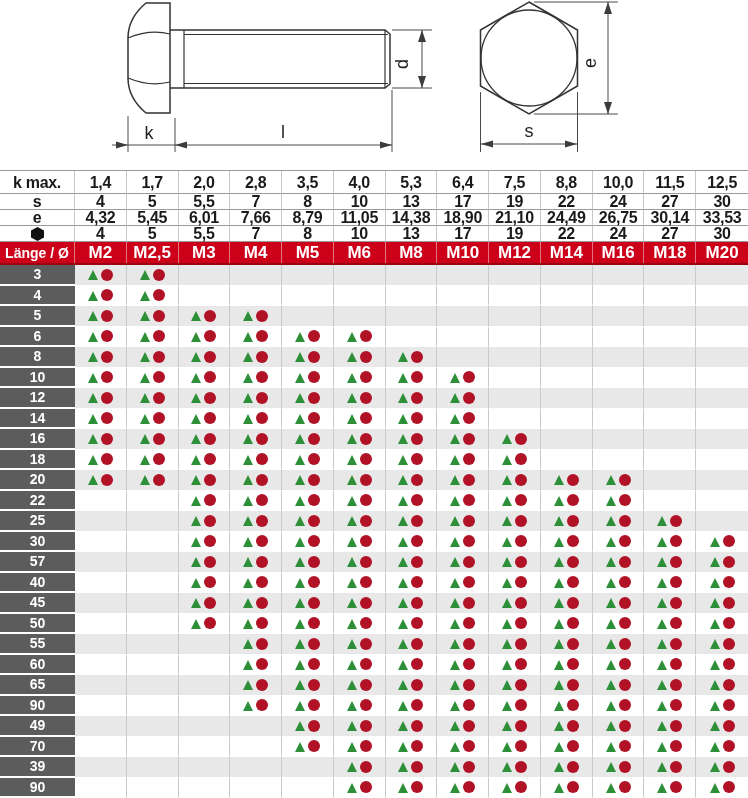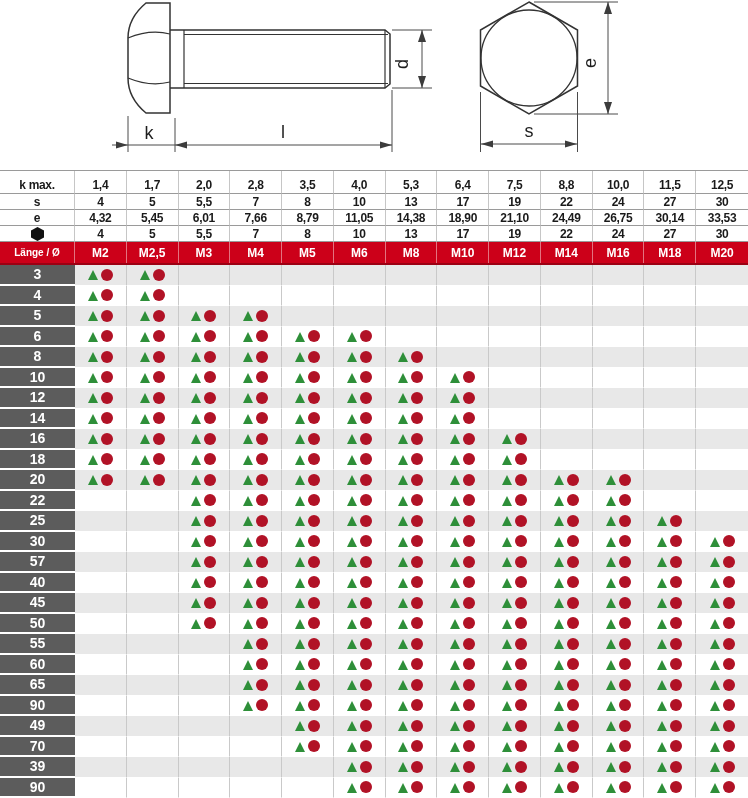--- a/index.html
+++ b/index.html
@@ -12,35 +12,35 @@
   .drawing{height:170px;}
   .drawing svg{display:block;}
 
   
   .spec-grid{
     display:grid;grid-template-columns:75px repeat(13,1fr);
     border-top:1px solid #9a9a9a;
   }
   .spec-cell{
     display:flex;align-items:center;justify-content:center;
-    height:15px;font-size:12px;font-weight:bold;color:#1a1a1a;
+    height:15px;font-size:16px;font-weight:bold;color:#1a1a1a;
     letter-spacing:-0.3px;
     border-bottom:1px solid #9a9a9a;border-right:1px solid #c6c6c6;
   }
   .spec-cell:nth-child(14n){border-right:none;}
   .spec-cell.first{height:21px;align-items:flex-end;padding-bottom:1px;}
   .hexglyph svg{display:block;}
 
   
   .red-row{
     display:grid;grid-template-columns:75px repeat(13,1fr);
     background:var(--red);height:21px;border-bottom:2px solid #9c0013;
   }
   .red-cell{
-    color:#fff;font-weight:bold;font-size:12px;
+    color:#fff;font-weight:bold;font-size:17px;
     display:flex;align-items:center;justify-content:center;
     border-right:1px solid rgba(255,255,255,.45);
   }
   .red-cell:last-child{border-right:none;}
 
   
   .row{display:grid;grid-template-columns:75px repeat(13,1fr);height:20.5px;}
   .lenlabel{
     background:var(--dkgray);color:#fff;font-weight:bold;font-size:14px;
     display:flex;align-items:center;justify-content:center;
@@ -185,21 +185,21 @@
       <div class="spec-cell">13</div>
       <div class="spec-cell">17</div>
       <div class="spec-cell">19</div>
       <div class="spec-cell">22</div>
       <div class="spec-cell">24</div>
       <div class="spec-cell">27</div>
       <div class="spec-cell">30</div>
     </div>
 
   <div class="red-row">
-    <div class="red-cell" style="font-size:10px;">Länge / Ø</div>
+    <div class="red-cell" style="font-size:14px;">Länge / Ø</div>
   <div class="red-cell">M2</div>
       <div class="red-cell">M2,5</div>
       <div class="red-cell">M3</div>
       <div class="red-cell">M4</div>
       <div class="red-cell">M5</div>
       <div class="red-cell">M6</div>
       <div class="red-cell">M8</div>
       <div class="red-cell">M10</div>
       <div class="red-cell">M12</div>
       <div class="red-cell">M14</div>

